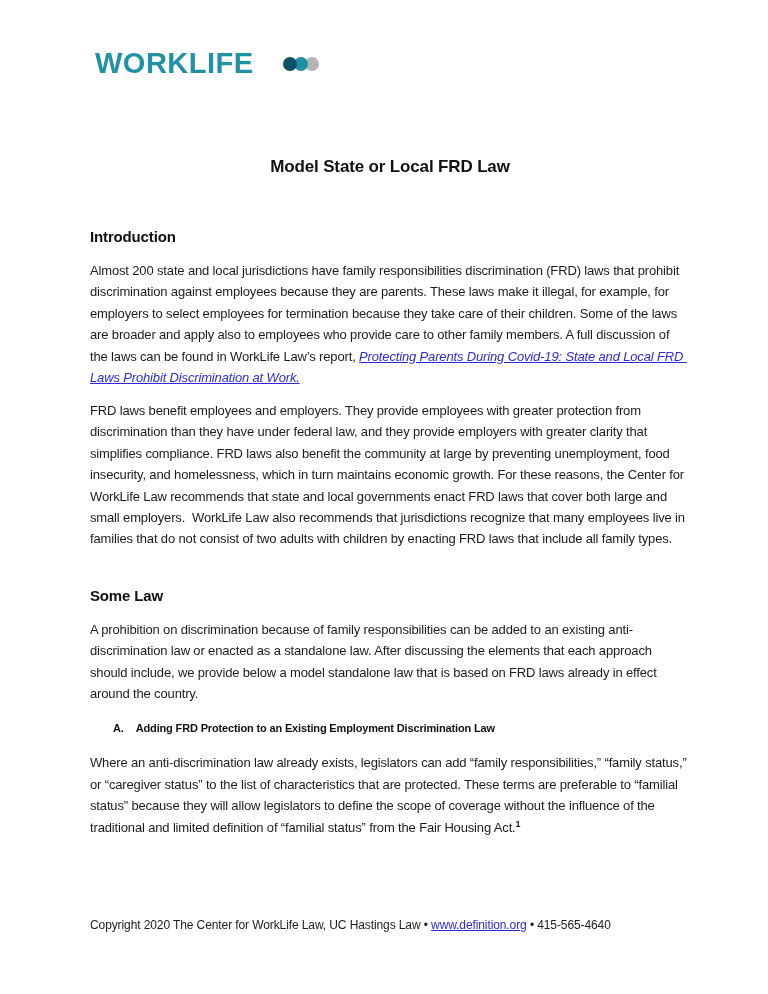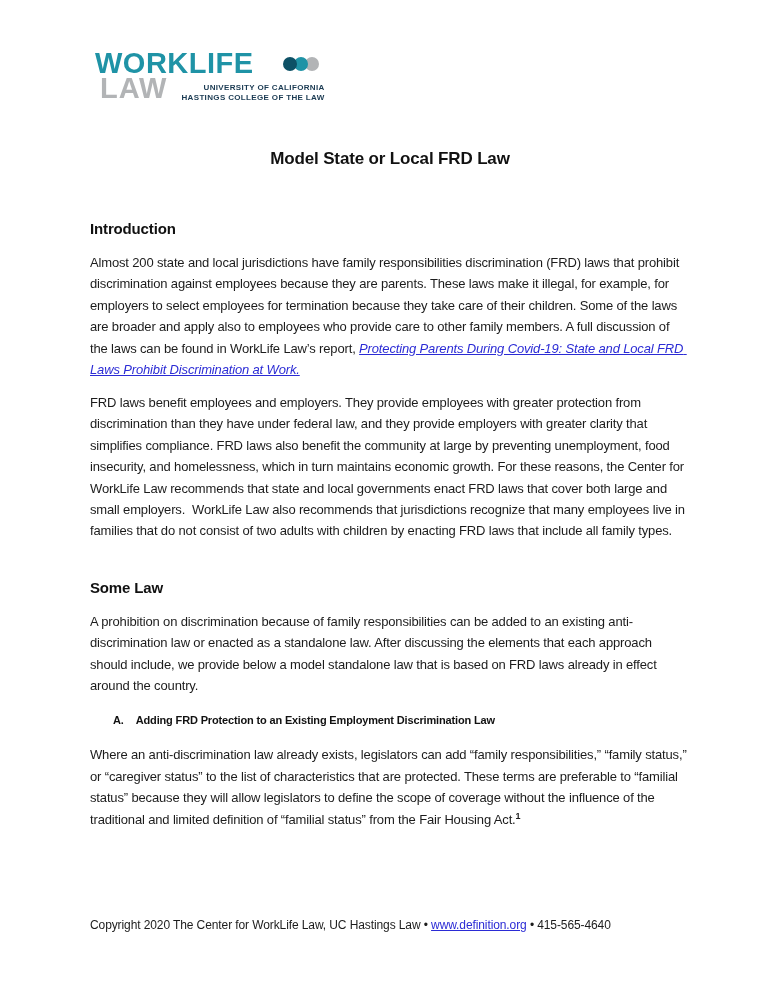--- a/index.html
+++ b/index.html
@@ -51,21 +51,21 @@
     white-space:nowrap;
   }
 
   
   .content{
     position:absolute;left:90px;top:147px;width:600px;
     font-size:13px;line-height:21.4px;letter-spacing:-0.15px;
   }
   h1{
     font-size:17px;font-weight:700;text-align:center;
-    margin:0 0 48px;line-height:24px;color:#111;
+    margin:8px 0 48px;line-height:24px;color:#111;
   }
   h2{
     font-size:15px;font-weight:700;line-height:20px;
     margin:36px 0 13px;color:#111;
   }
   h2.first{margin-top:0;}
   h3{
     font-size:11px;font-weight:700;line-height:20px;
     margin:14px 0 14px;padding-left:23px;color:#111;
   }
@@ -92,27 +92,20 @@
 
   <header class="logo">
     <div class="logo-line1">
       <span class="wordmark">WORKLIFE</span>
       <span class="dots">
         <i class="dot d1"></i>
         <i class="dot d2"></i>
         <i class="dot d3"></i>
       </span>
     </div>
-    <div class="logo-line2">
-      <span class="law">LAW</span>
-      <span class="org">
-        <span>UNIVERSITY OF CALIFORNIA</span>
-        <span>HASTINGS COLLEGE OF THE LAW</span>
-      </span>
-    </div>
   </header>
 
   <main class="content">
     <h1>Model State or Local FRD Law</h1>
 
     <h2 class="first">Introduction</h2>
 
     <p><span>Almost 200 state and local jurisdictions have family responsibilities discrimination (FRD) laws that prohibit discrimination against employees because they are parents. These laws make it illegal, for example, for employers to select employees for termination because they take care of their children. Some of the laws are broader and apply also to employees who provide care to other family members. A full discussion of the laws can be found in WorkLife Law’s report, </span><a class="link italic">Protecting Parents During Covid-19: State and Local FRD Laws Prohibit Discrimination at Work.</a></p>
 
 

